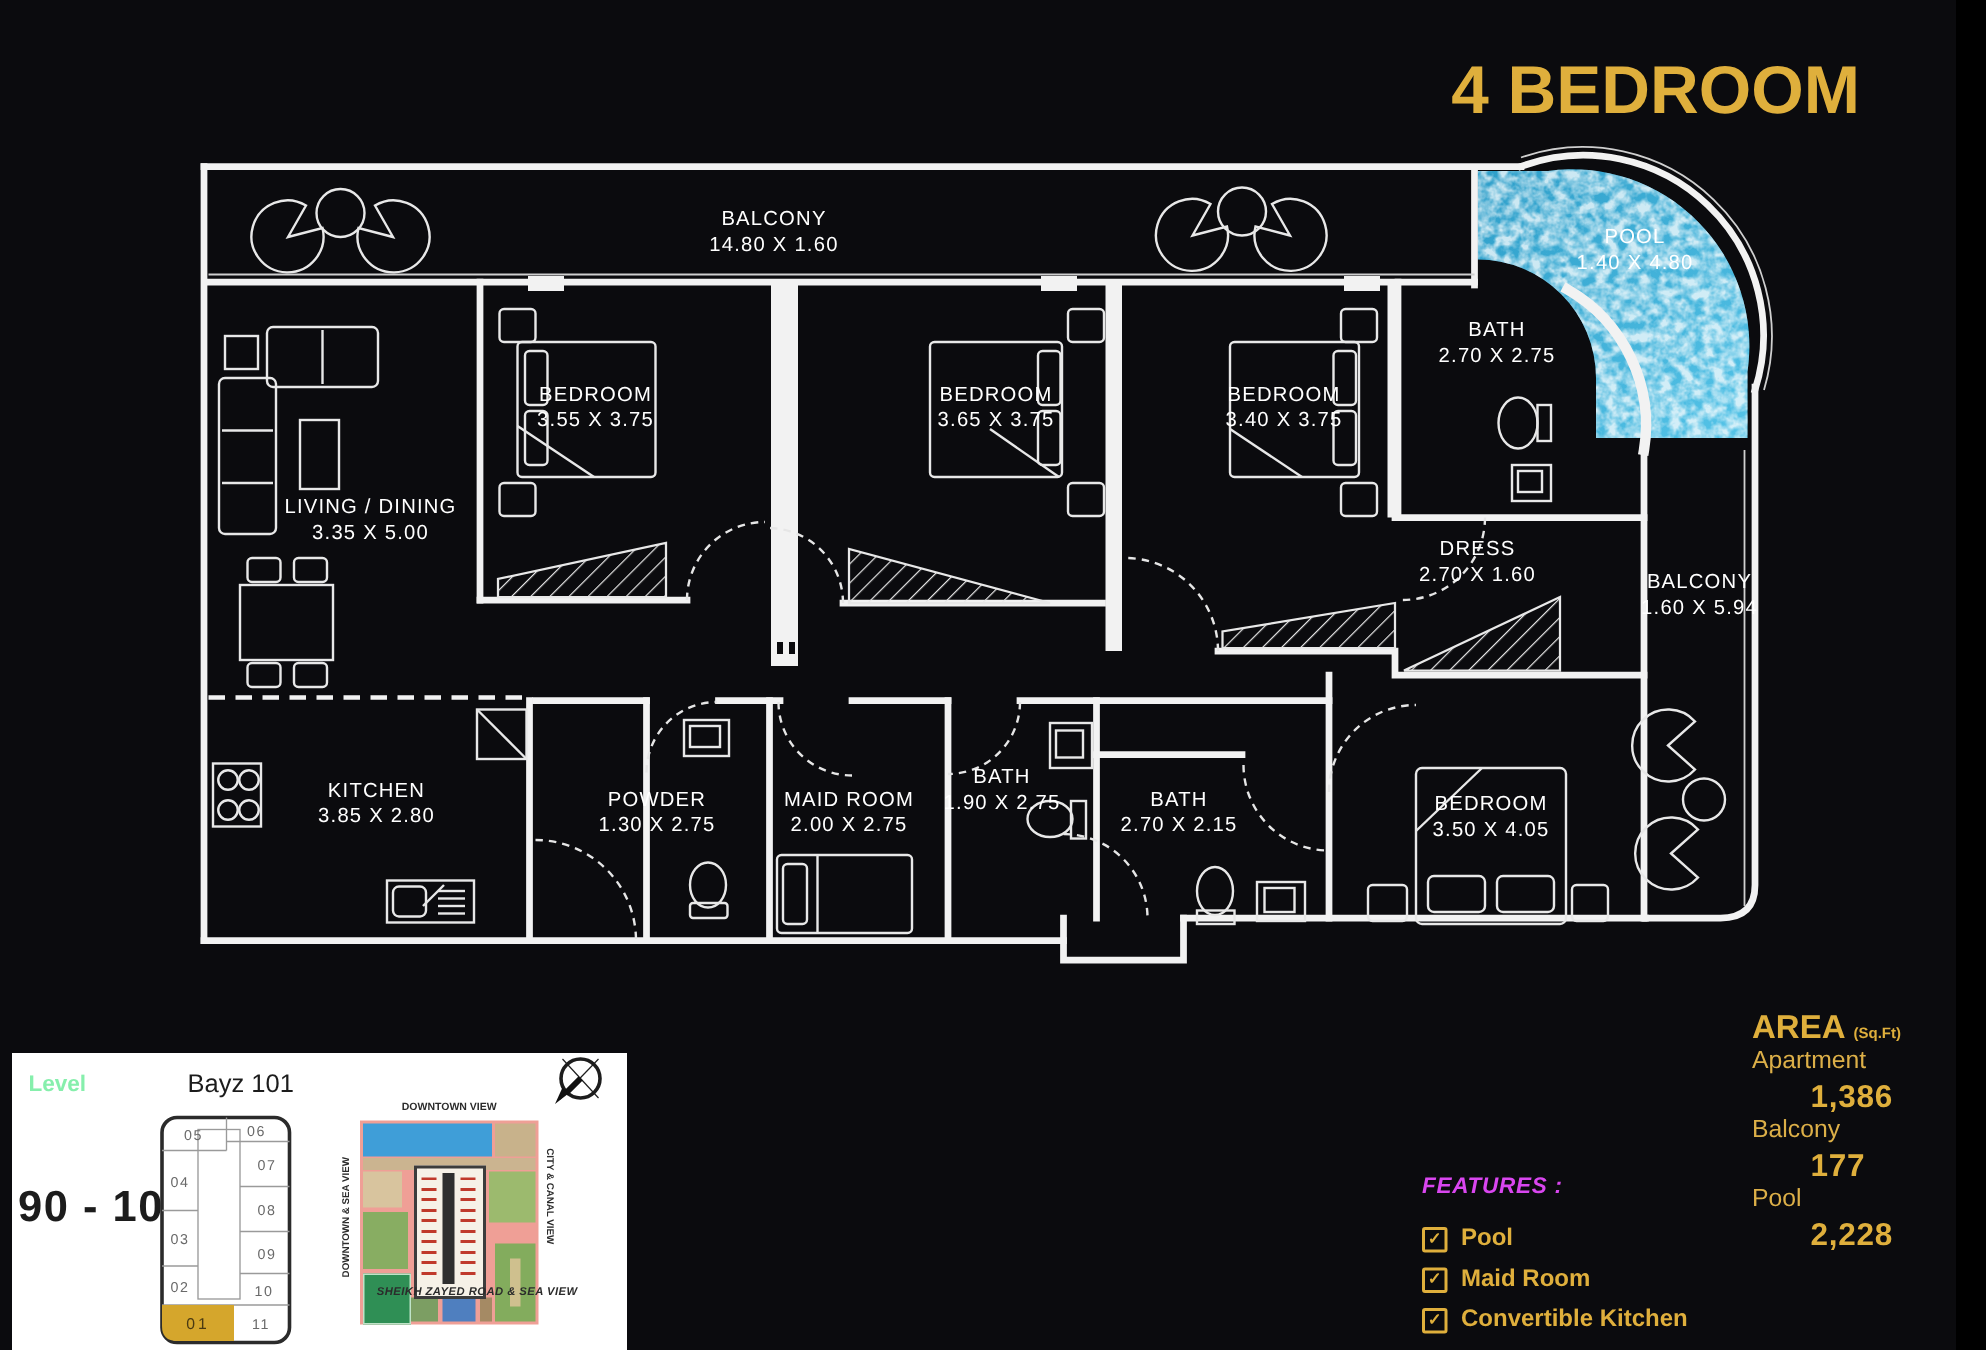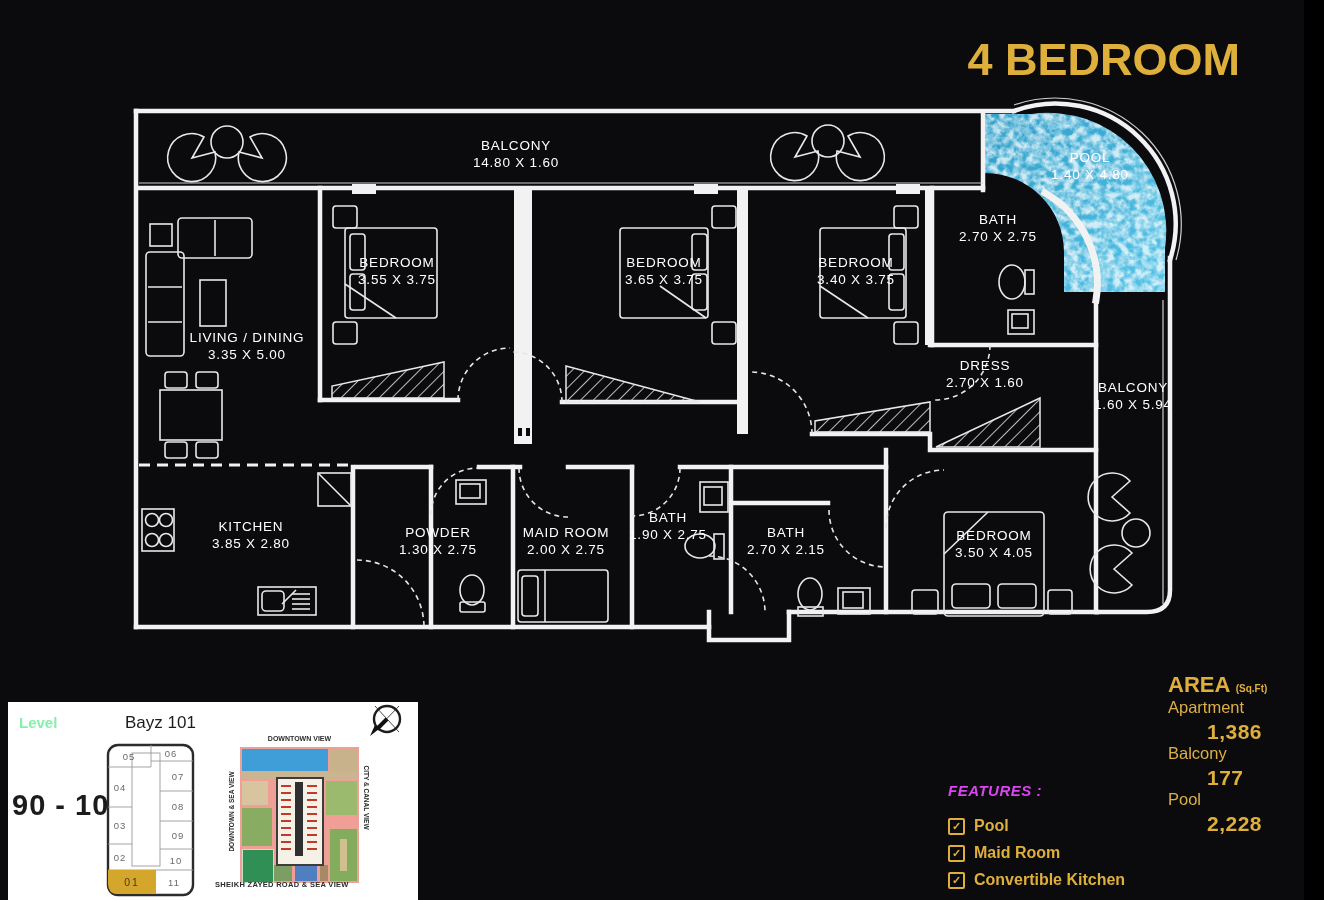--- a/index.html
+++ b/index.html
@@ -350,21 +350,21 @@
     <div class="blk" style="left:34px;top:118px;width:18px;height:16px;background:#7C9E63"></div>
     <div class="blk" style="left:55px;top:118px;width:22px;height:16px;background:#4F7FBF"></div>
     <div class="blk" style="left:80px;top:118px;width:8px;height:16px;background:#A58A64"></div>
     <div class="blk" style="left:36px;top:30px;width:44px;height:85px;background:#F6F1E7;border:2px solid #3C3C3C">
       <div class="blk" style="left:3px;top:6px;width:10px;height:66px;background:repeating-linear-gradient(#C0392B 0 2px,#F6F1E7 2px 7px)"></div>
       <div class="blk" style="left:17px;top:3px;width:8px;height:74px;background:#2F2F2F"></div>
       <div class="blk" style="left:29px;top:6px;width:10px;height:66px;background:repeating-linear-gradient(#C0392B 0 2px,#F6F1E7 2px 7px)"></div>
     </div>
   </div>
   <div class="map-label" style="left:240px;top:735px;width:119px;text-align:center;font-size:7px;">DOWNTOWN VIEW</div>
-  <div class="map-label" style="left:215px;top:880px;width:170px;text-align:left;font-size:7.5px;letter-spacing:.3px;">SHEIKH ZAYED ROAD &amp; SEA VIEW</div>
+  <div class="map-label" style="left:215px;top:856px;width:170px;text-align:right;font-size:7.5px;letter-spacing:.3px;font-style:italic;">SHEIKH ZAYED ROAD &amp; SEA VIEW</div>
   <div class="map-label" style="left:176px;top:808px;width:110px;text-align:center;font-size:6.5px;transform:rotate(-90deg);">DOWNTOWN &amp; SEA VIEW</div>
   <div class="map-label" style="left:311px;top:794px;width:110px;text-align:center;font-size:6.5px;transform:rotate(90deg);">CITY &amp; CANAL VIEW</div>
 
   <svg class="abs" style="left:364px;top:699px" width="46" height="46" viewBox="0 0 46 46">
     <circle cx="23" cy="20" r="13" stroke="#1d1d1d" stroke-width="2.4" fill="none"></circle>
     <line x1="35" y1="7" x2="9" y2="34" stroke="#1d1d1d" stroke-width="0.8"></line>
     <line x1="11" y1="7" x2="35" y2="33" stroke="#1d1d1d" stroke-width="0.8"></line>
     <line x1="23" y1="20" x2="13" y2="30" stroke="#111" stroke-width="4"></line>
     <polygon points="6,37 15,30 11,26" fill="#111"></polygon>
   </svg>

